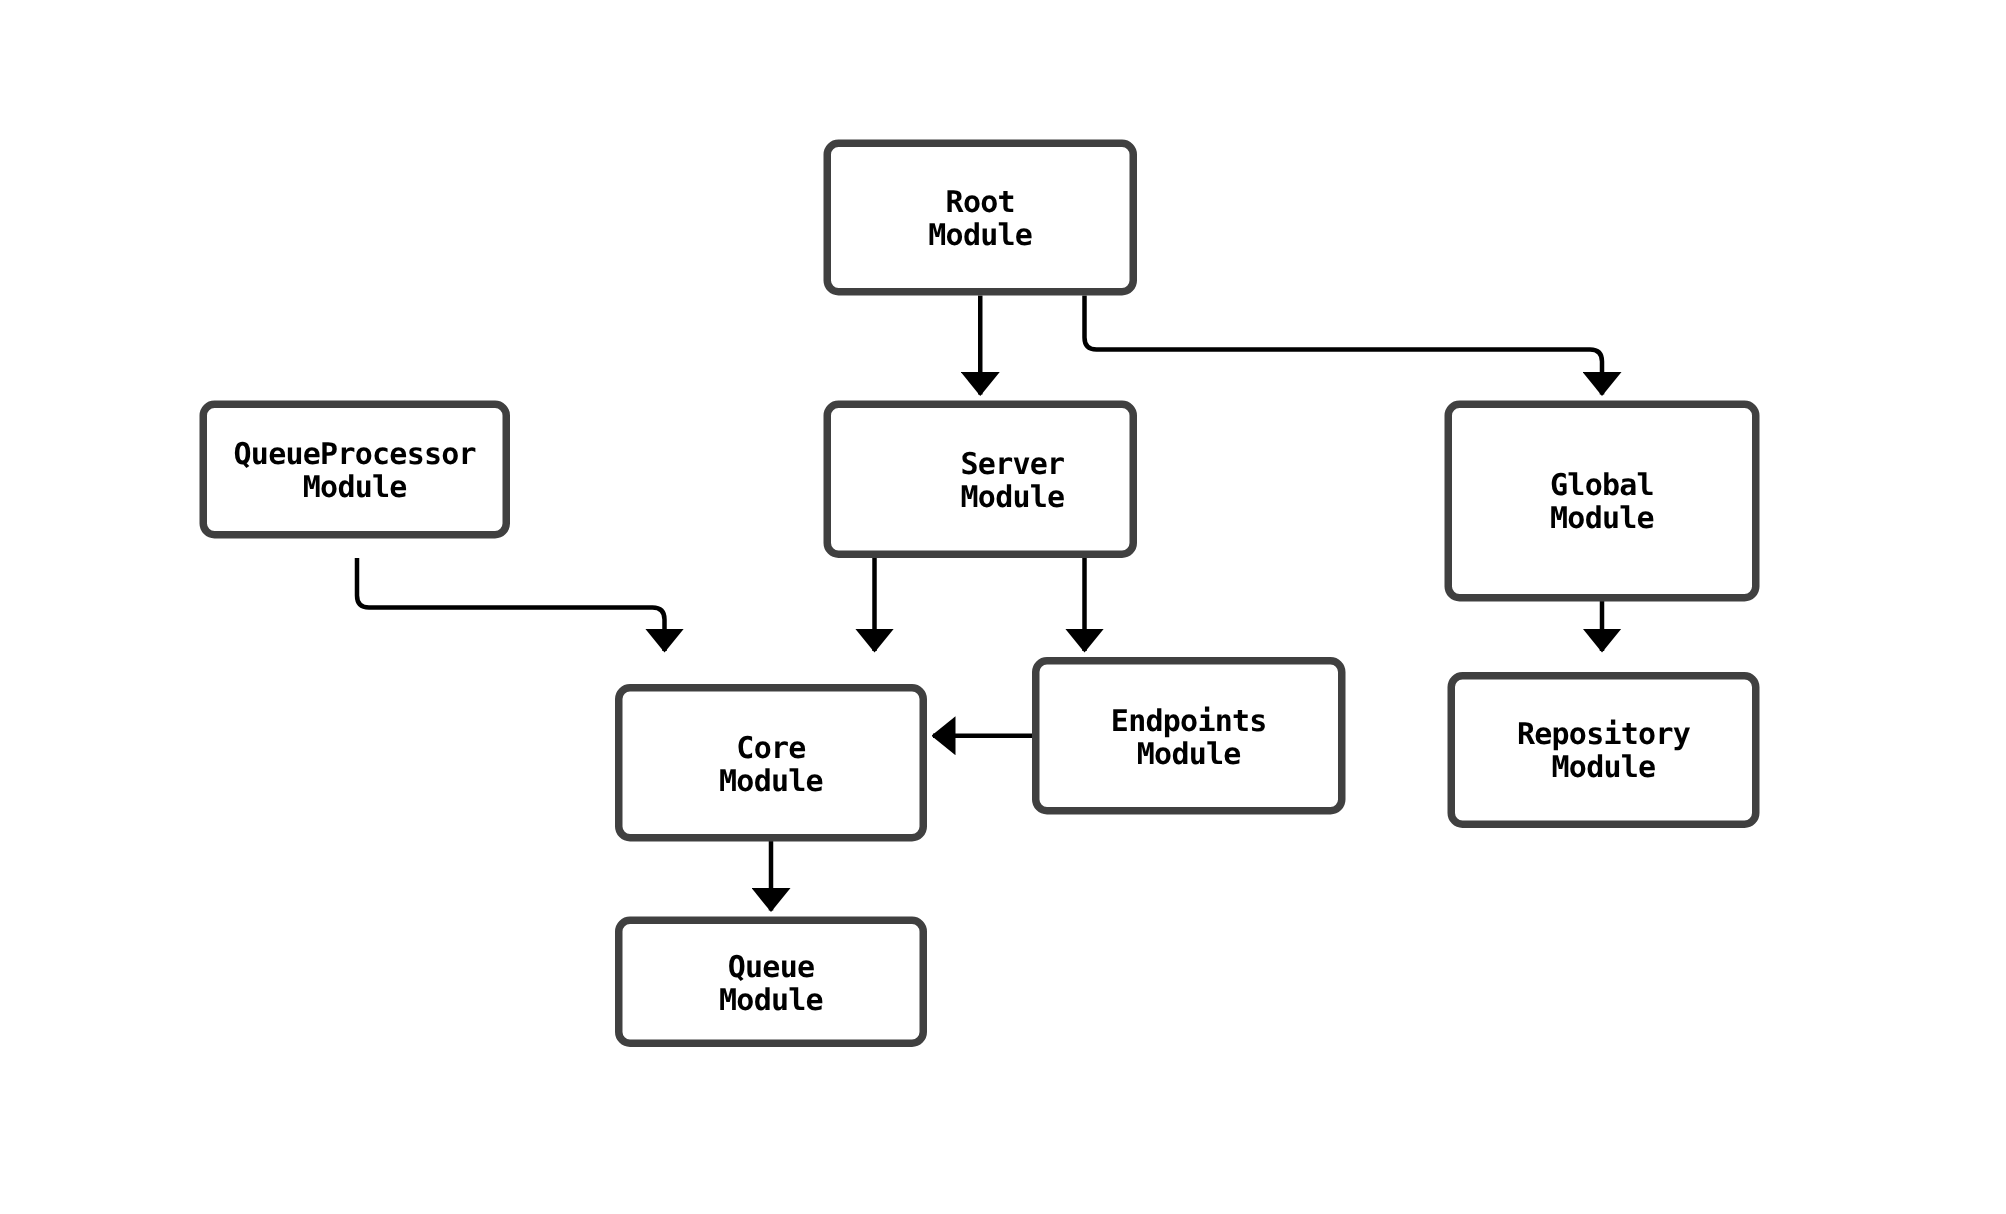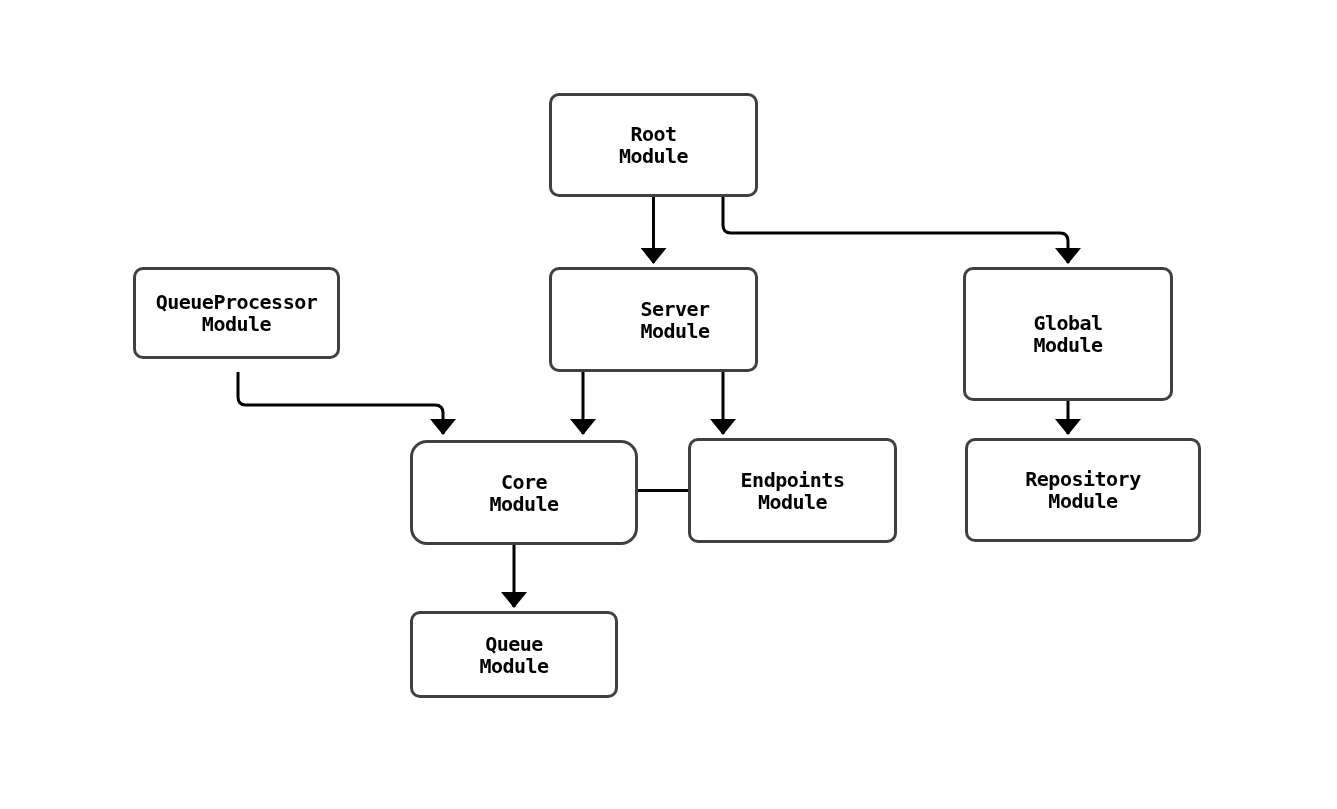--- a/index.html
+++ b/index.html
@@ -19,43 +19,43 @@
     position: absolute;
     left: 0;
     top: 0;
     width: 1337px;
     height: 809px;
   }
   .node {
     position: absolute;
     box-sizing: border-box;
     background: #ffffff;
-    border: 3px solid #404040;
+    border: 5px solid #404040;
     border-radius: 10px;
     display: flex;
     align-items: center;
     justify-content: center;
   }
   .node-label {
     white-space: pre-line;
     text-align: center;
     font-weight: 700;
     font-size: 20px;
     line-height: 22px;
     color: #000000;
     letter-spacing: -0.5px;
   }
   
   #node-root           { left: 549px; top:  93px; width: 209px; height: 104px; }
   #node-queueprocessor { left: 133px; top: 267px; width: 207px; height: 92px; }
   #node-server         { left: 549px; top: 267px; width: 209px; height: 105px; padding-left: 43px; }
   #node-global         { left: 963px; top: 267px; width: 210px; height: 134px; align-items: center; }
-  #node-core           { left: 410px; top: 440px; width: 228px; height: 105px; border-radius: 17px; }
+  #node-core           { left: 410px; top: 456px; width: 208px; height: 105px; }
   #node-endpoints      { left: 688px; top: 438px; width: 209px; height: 105px; }
-  #node-repository     { left: 965px; top: 438px; width: 236px; height: 104px; }
+  #node-repository     { left: 965px; top: 448px; width: 208px; height: 104px; }
   #node-queue          { left: 410px; top: 611px; width: 208px; height: 87px; }
 
   .edge {
     fill: none;
     stroke: #000000;
     stroke-width: 3px;
   }
 </style>
 </head>
 <body>

